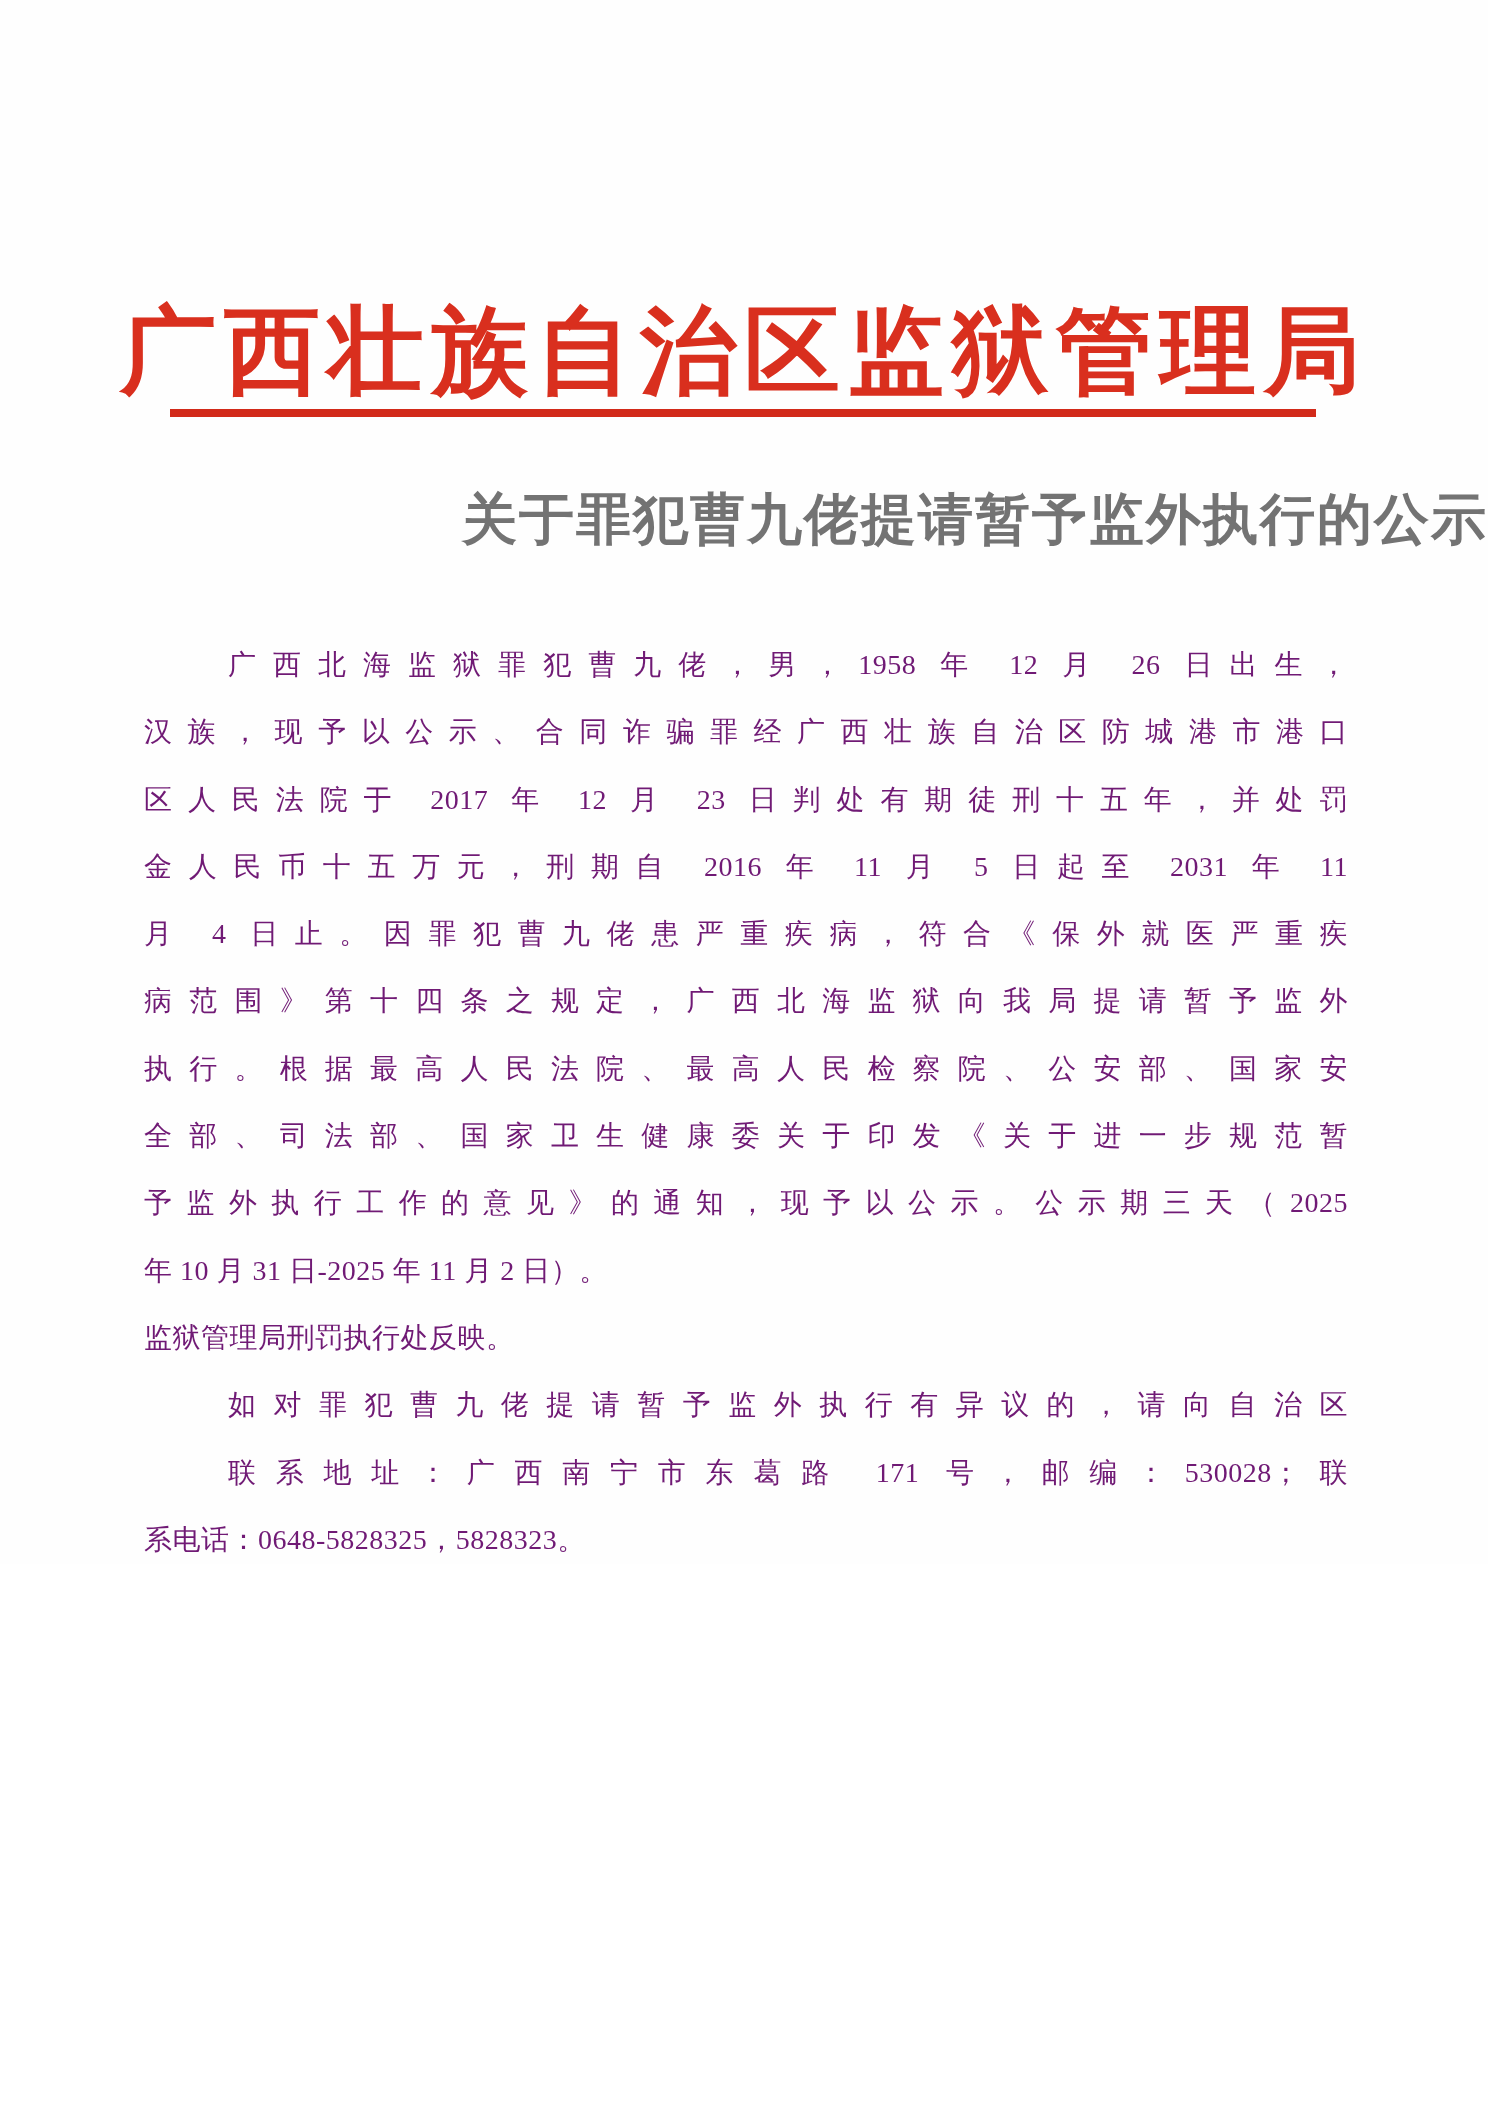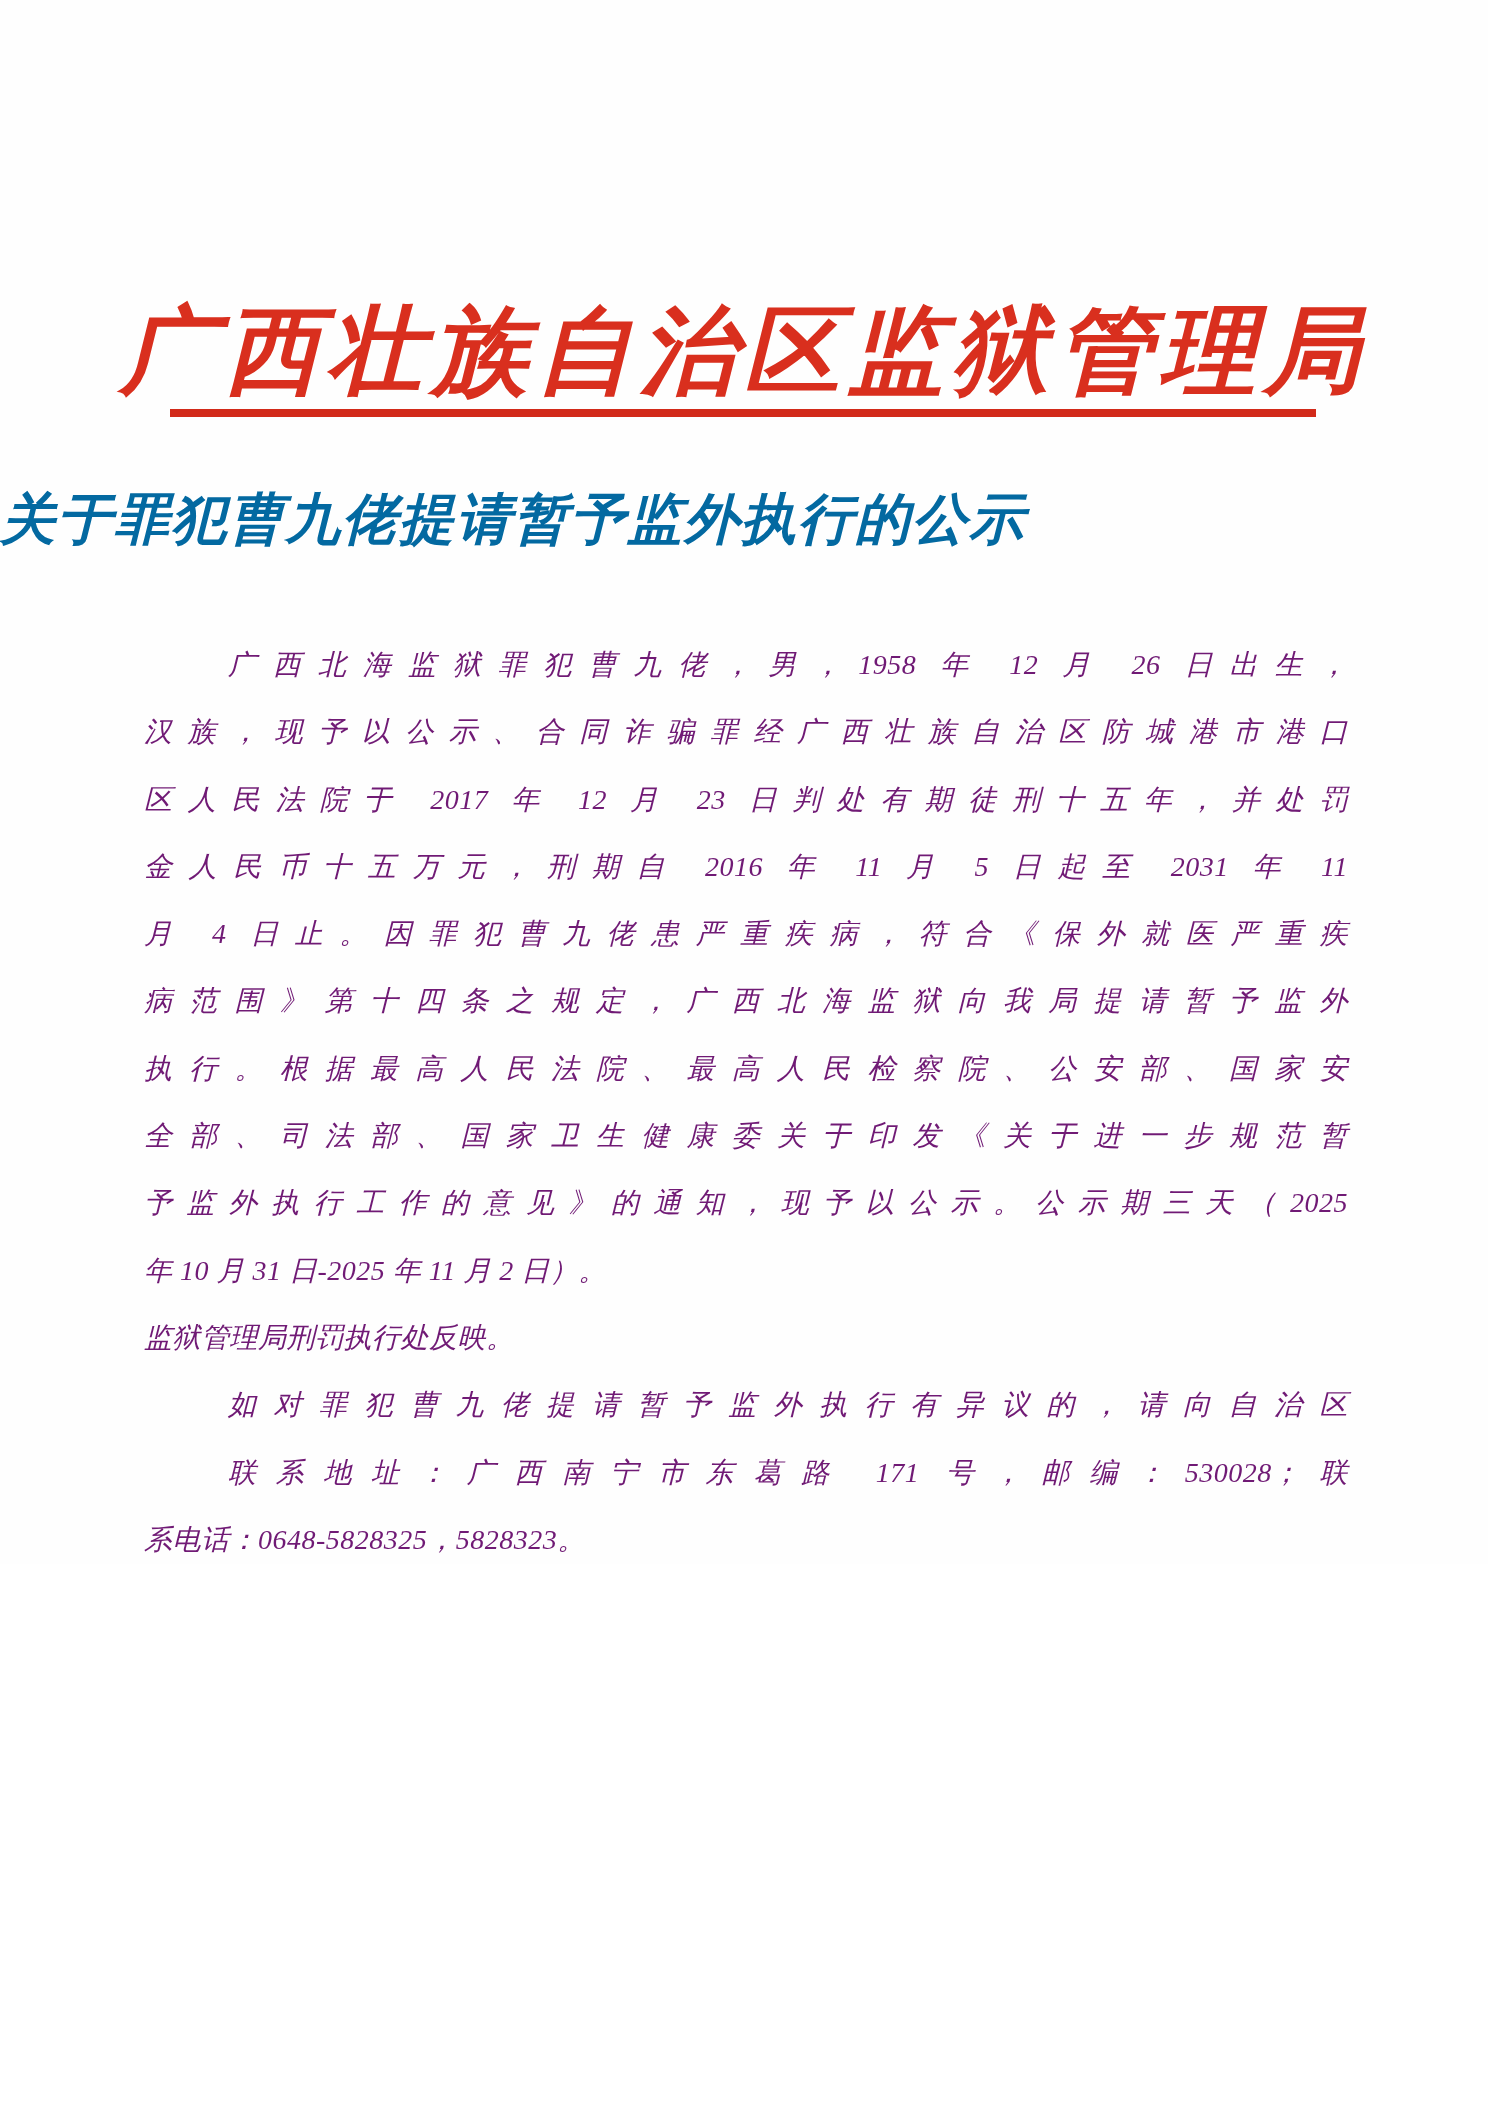--- a/index.html
+++ b/index.html
@@ -3,43 +3,42 @@
 <meta charset="utf-8">
 <style>
   html,body{margin:0;padding:0;background:#ffffff;}
   .page{
     position:relative;
     width:1488px;height:1564px;
     background:#fefefe;
     overflow:hidden;
     font-family:"Liberation Serif","DejaVu Serif",serif;
     color:#1c1c1c;
-    font-style:italic;
   }
   .org-header{
     position:absolute;top:296px;left:0;width:100%;
     text-align:center;
     font-size:96px;line-height:112px;
     font-weight:bold;
     letter-spacing:8px;
     color:#d92f1e;
     white-space:nowrap;
   }
   .header-rule{
     position:absolute;top:409px;left:170px;
     width:1146px;height:8px;
     background:#d22a1a;
   }
   .doc-title{
     position:absolute;top:486px;left:0;width:100%;
-    text-align:left;
+    text-align:right;
     font-size:55px;line-height:68px;
     font-weight:bold;
     letter-spacing:2px;
-    color:#0369a1;
+    color:#737373;
     white-space:nowrap;
   }
   .body-text{
     position:absolute;top:631px;left:144px;
     width:1204px;
     font-size:28px;
     letter-spacing:0.5px;
     color:#701a75;
   }
   .body-text .line{

